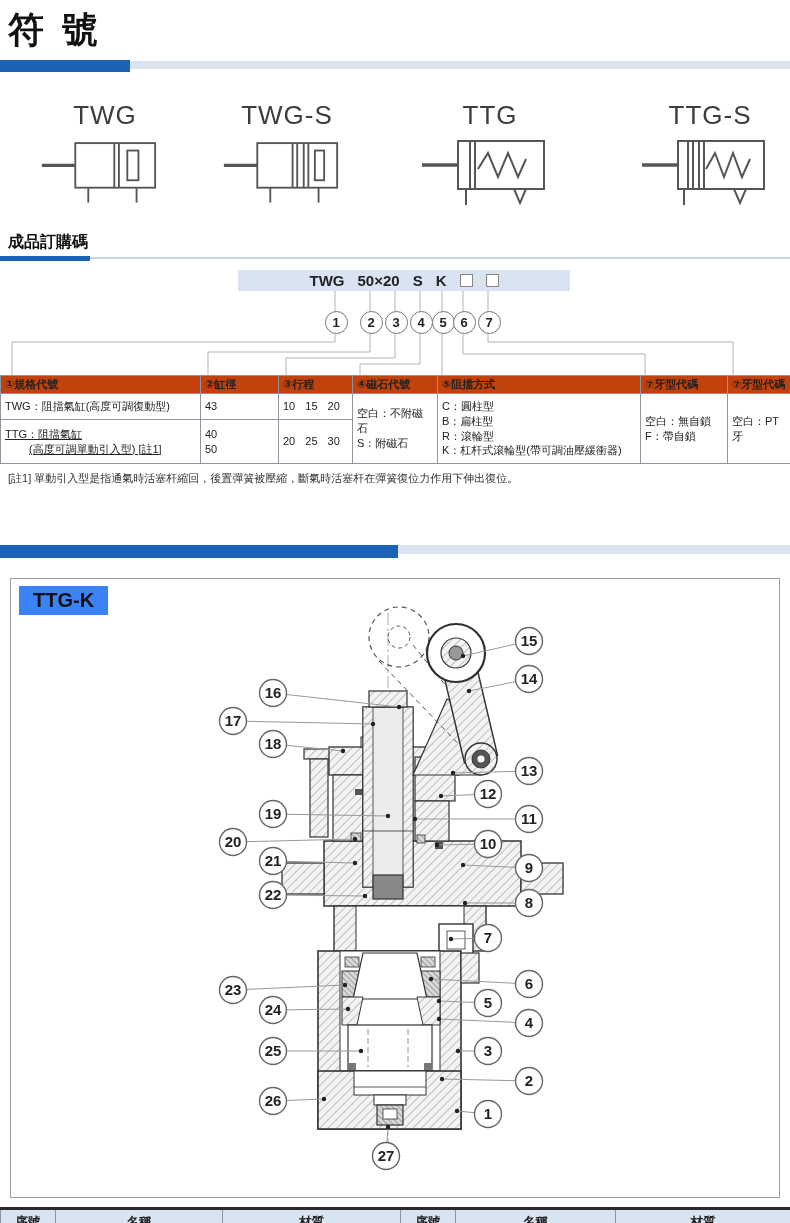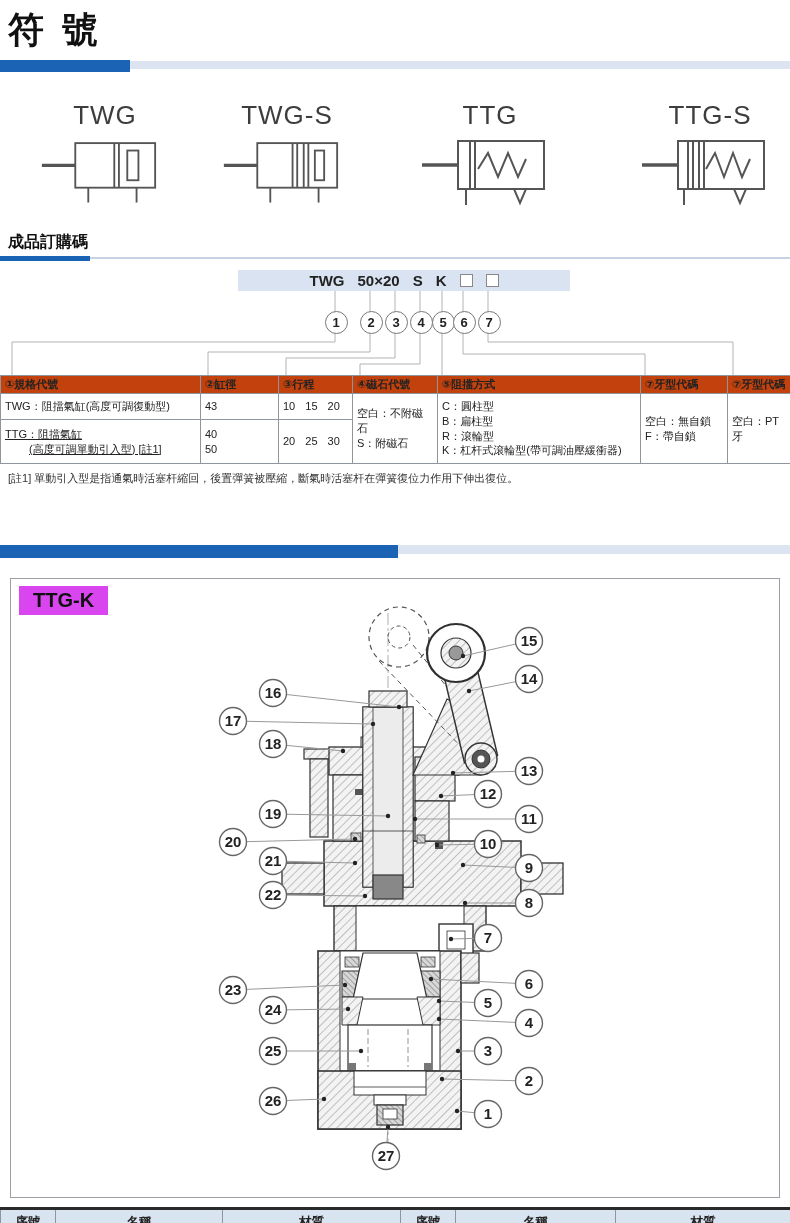--- a/index.html
+++ b/index.html
@@ -36,21 +36,21 @@
   table.order th{background:#c2410c;font-weight:bold;height:15px;}
   table.order td{background:#fff;line-height:1.35;}
   td.nb{border-bottom:none;}  td.nt{border-top:none;text-decoration:underline;}
   .indent{padding-left:24px;}
   .wspace{word-spacing:7px;}
 
   .note{left:8px;top:471px;font-size:11px;color:#333;margin:0;}
 
   
   .panel{left:10px;top:578px;width:768px;height:618px;border:1.5px solid #9aa0a6;background:#fff;}
-  .chip{position:absolute;left:8px;top:7px;padding:3px 14px;background:#d946ef;
+  .chip{position:absolute;left:8px;top:7px;padding:3px 14px;background:#3b82f6;
         font-size:20px;font-weight:800;color:#111;}
   .mech{position:absolute;left:0;top:0;}
 
   
   table.materials{position:absolute;left:0;top:1207px;width:790px;border-collapse:collapse;
                   border-top:3px solid #2a2a2a;font-size:12.5px;table-layout:fixed;}
   table.materials th{background:#d9e4f1;border:1px solid #8f959d;font-weight:bold;
                      height:22px;text-align:center;color:#222;}
 </style>
 </head>

